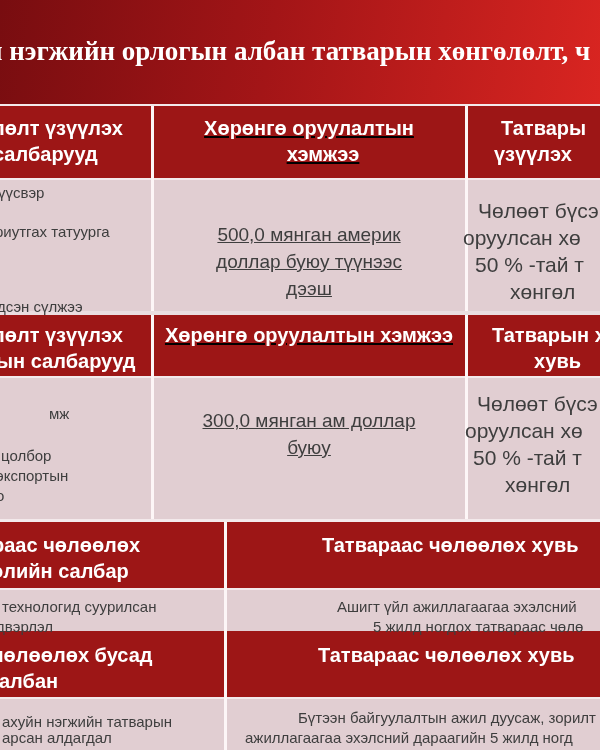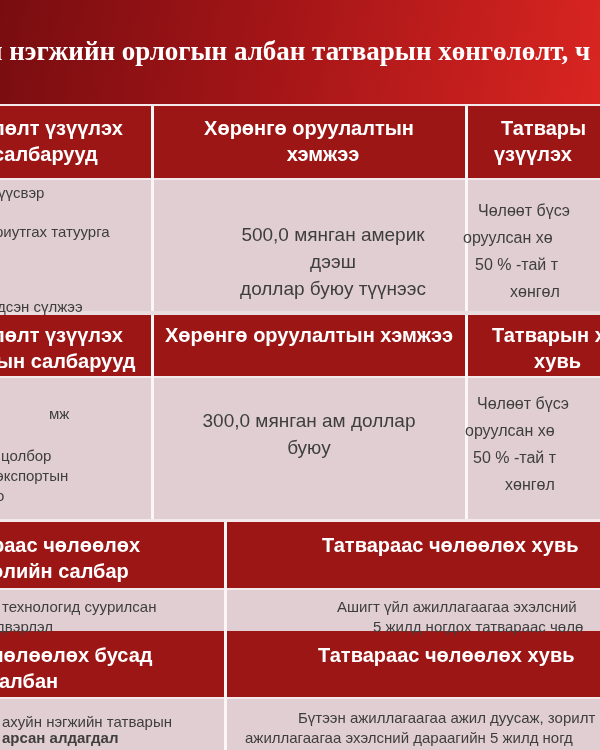--- a/index.html
+++ b/index.html
@@ -26,26 +26,26 @@
   .v1b{left:465px;top:106px;height:205px;}
   .v2a{left:151px;top:315px;height:204px;}
   .v2b{left:465px;top:315px;height:204px;}
   .v3{left:224px;top:522px;height:228px;}
   .title{
     position:absolute;top:36px;left:-13px;white-space:nowrap;color:#ffffff;
     font-family:"Liberation Serif",serif;font-weight:bold;font-size:27px;
   }
   .ht{position:absolute;white-space:nowrap;color:#ffffff;font-weight:bold;font-size:20px;line-height:26px;}
   .bt{position:absolute;white-space:nowrap;color:#3e3e3e;font-size:15px;line-height:20px;}
-  .big{position:absolute;white-space:nowrap;color:#3e3e3e;font-size:16px;line-height:27px;}
-  .cblock{position:absolute;left:152px;width:314px;text-align:center;}
+  .big{position:absolute;white-space:nowrap;color:#3e3e3e;font-size:21px;line-height:27px;}
+  .cblock{position:absolute;left:152px;width:314px;text-align:center;text-decoration:underline;}
   .cblock div{white-space:nowrap;}
   .hc2-1{top:115px;}
   .hc2-2{top:322px;}
-  .bc2-1{top:221px;color:#3e3e3e;font-size:19px;line-height:27px;margin-left:24px;}
+  .bc2-1{top:221px;color:#3e3e3e;font-size:19px;line-height:27px;}
   .bc2-2{top:407px;color:#3e3e3e;font-size:19px;line-height:27px;}
 </style>
 </head>
 <body>
 
 <div class="slide">
 
   <div class="block banner"></div>
   <div class="block hdr hdr1"></div>
   <div class="block bodysec body1"></div>
@@ -72,22 +72,22 @@
     <div class="ht" style="position:static;padding-left:28px;">хэмжээ</div>
   </div>
   <div class="ht" style="left:501px;top:115px;">Татвары</div>
   <div class="ht" style="left:494px;top:141px;">үзүүлэх</div>
 
   <div class="bt" style="left:-2px;top:183px;">үүсвэр</div>
   <div class="bt" style="left:-5px;top:222px;">риутгах татуурга</div>
   <div class="bt" style="left:-3px;top:297px;">дсэн сүлжээ</div>
   <div class="cblock bc2-1">
     <div>500,0 мянган америк</div>
+    <div>доллар буюу түүнээс</div>
     <div>дээш</div>
-    <div>доллар буюу түүнээс</div>
   </div>
   <div class="big" style="left:478px;top:197px;">Чөлөөт бүсэ</div>
   <div class="big" style="left:463px;top:224px;">оруулсан хө</div>
   <div class="big" style="left:475px;top:251px;">50 % -тай т</div>
   <div class="big" style="left:510px;top:278px;">хөнгөл</div>
 
   <div class="ht" style="left:-8px;top:322px;">лөлт үзүүлэх</div>
   <div class="ht" style="left:-4px;top:348px;">ын салбарууд</div>
   <div class="cblock hc2-2">
     <div class="ht" style="position:static;">Хөрөнгө оруулалтын хэмжээ</div>
@@ -115,17 +115,17 @@
   <div class="bt" style="left:2px;top:597px;">технологид суурилсан</div>
   <div class="bt" style="left:-4px;top:617px;">двэрлэл</div>
   <div class="bt" style="left:337px;top:597px;">Ашигт үйл ажиллагаагаа  эхэлсний</div>
   <div class="bt" style="left:373px;top:617px;">5 жилд ногдох татвараас чөлө</div>
 
   <div class="ht" style="left:-8px;top:642px;">чөлөөлөх бусад</div>
   <div class="ht" style="left:-1px;top:668px;">албан</div>
   <div class="ht" style="left:318px;top:642px;">Татвараас чөлөөлөх хувь</div>
 
   <div class="bt" style="left:2px;top:712px;">ахуйн нэгжийн татварын</div>
-  <div class="bt" style="left:2px;top:728px;font-weight:bold;">арсан алдагдал</div>
-  <div class="bt" style="left:298px;top:708px;">Бүтээн ажиллагаагаа ажил дуусаж, зорилт</div>
+  <div class="bt" style="left:2px;top:728px;">арсан алдагдал</div>
+  <div class="bt" style="left:298px;top:708px;">Бүтээн байгуулалтын ажил дуусаж, зорилт</div>
   <div class="bt" style="left:245px;top:728px;">ажиллагаагаа эхэлсний дараагийн 5 жилд ногд</div>
 
 </div>
 
 </body></html>

